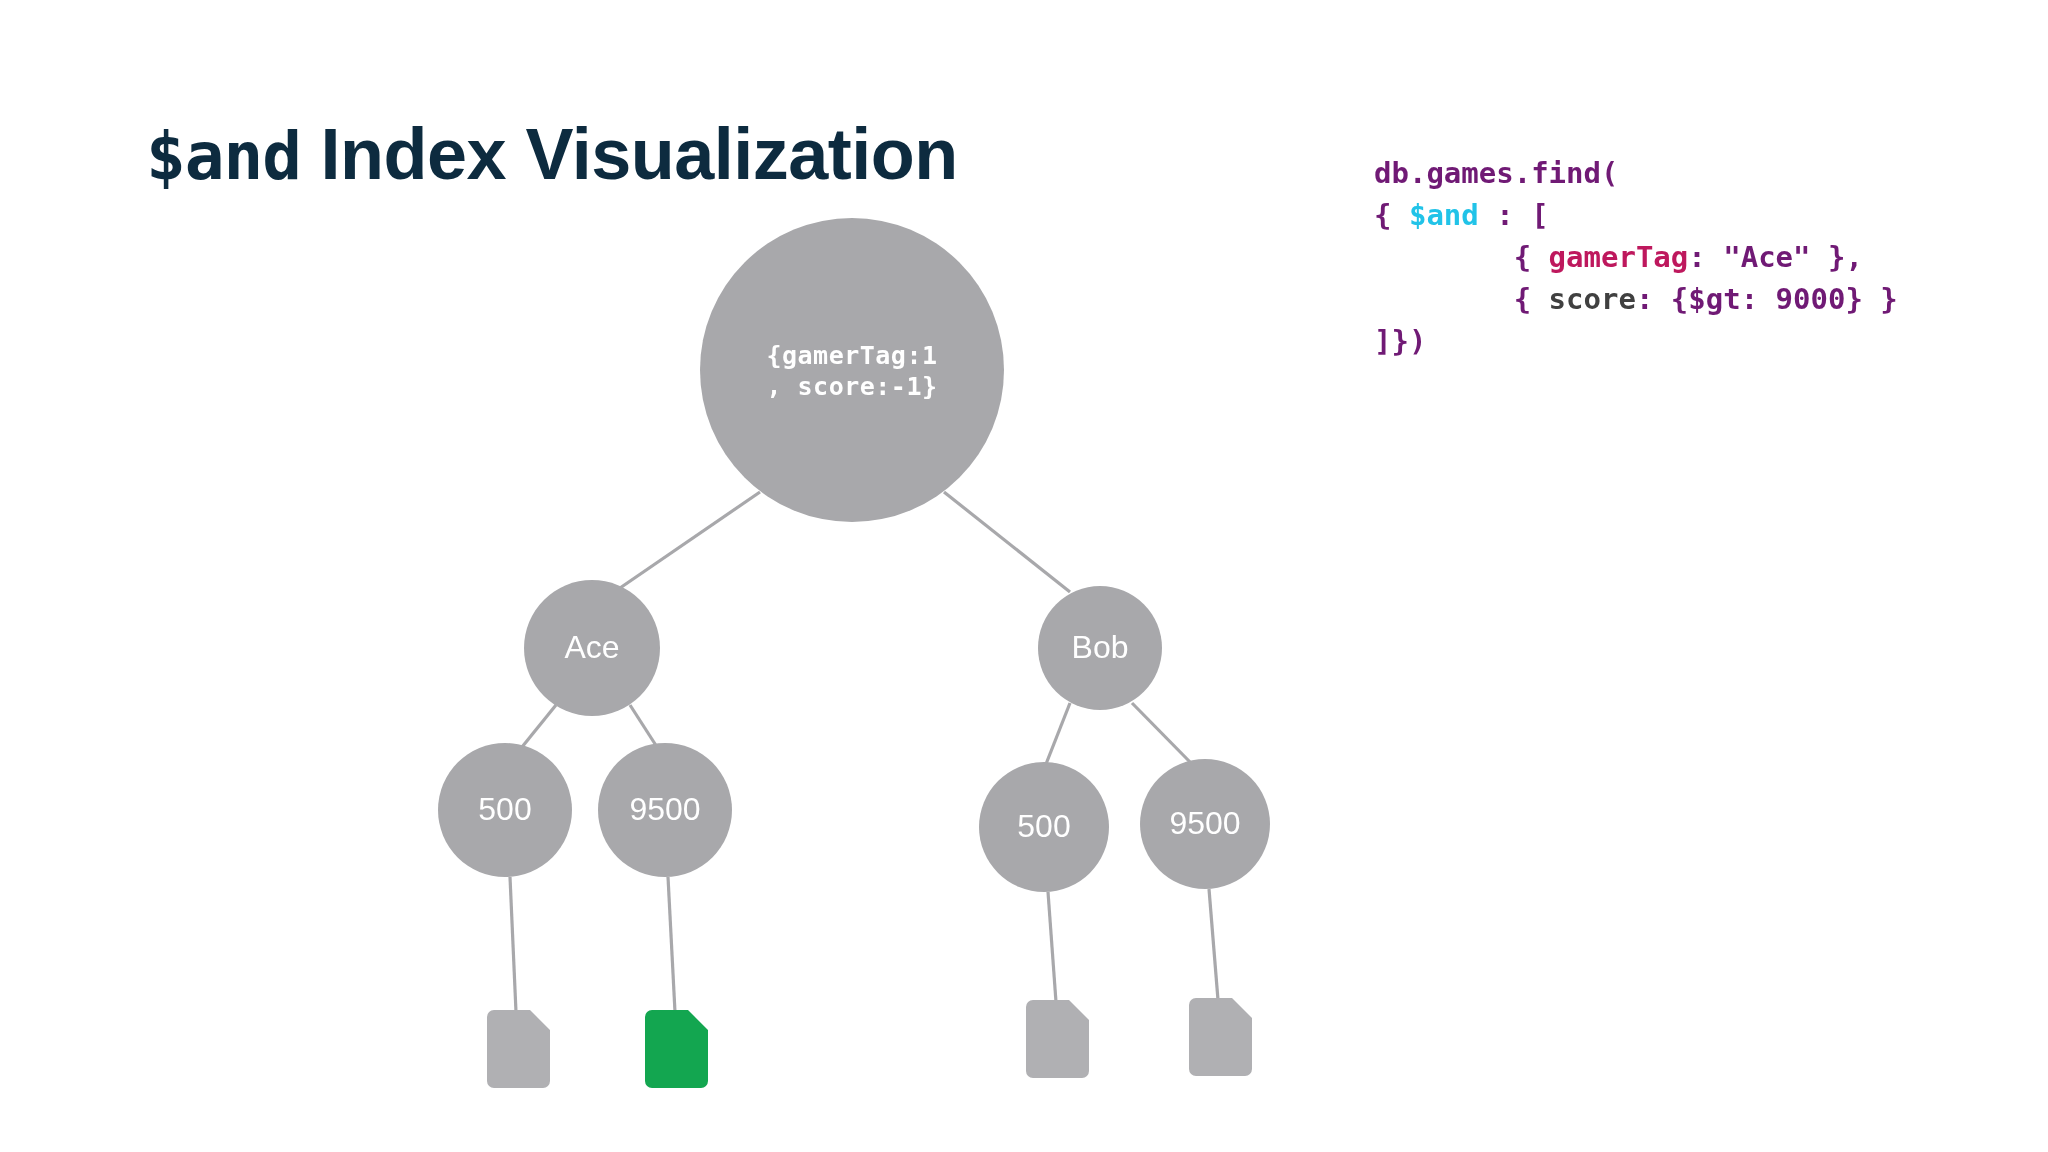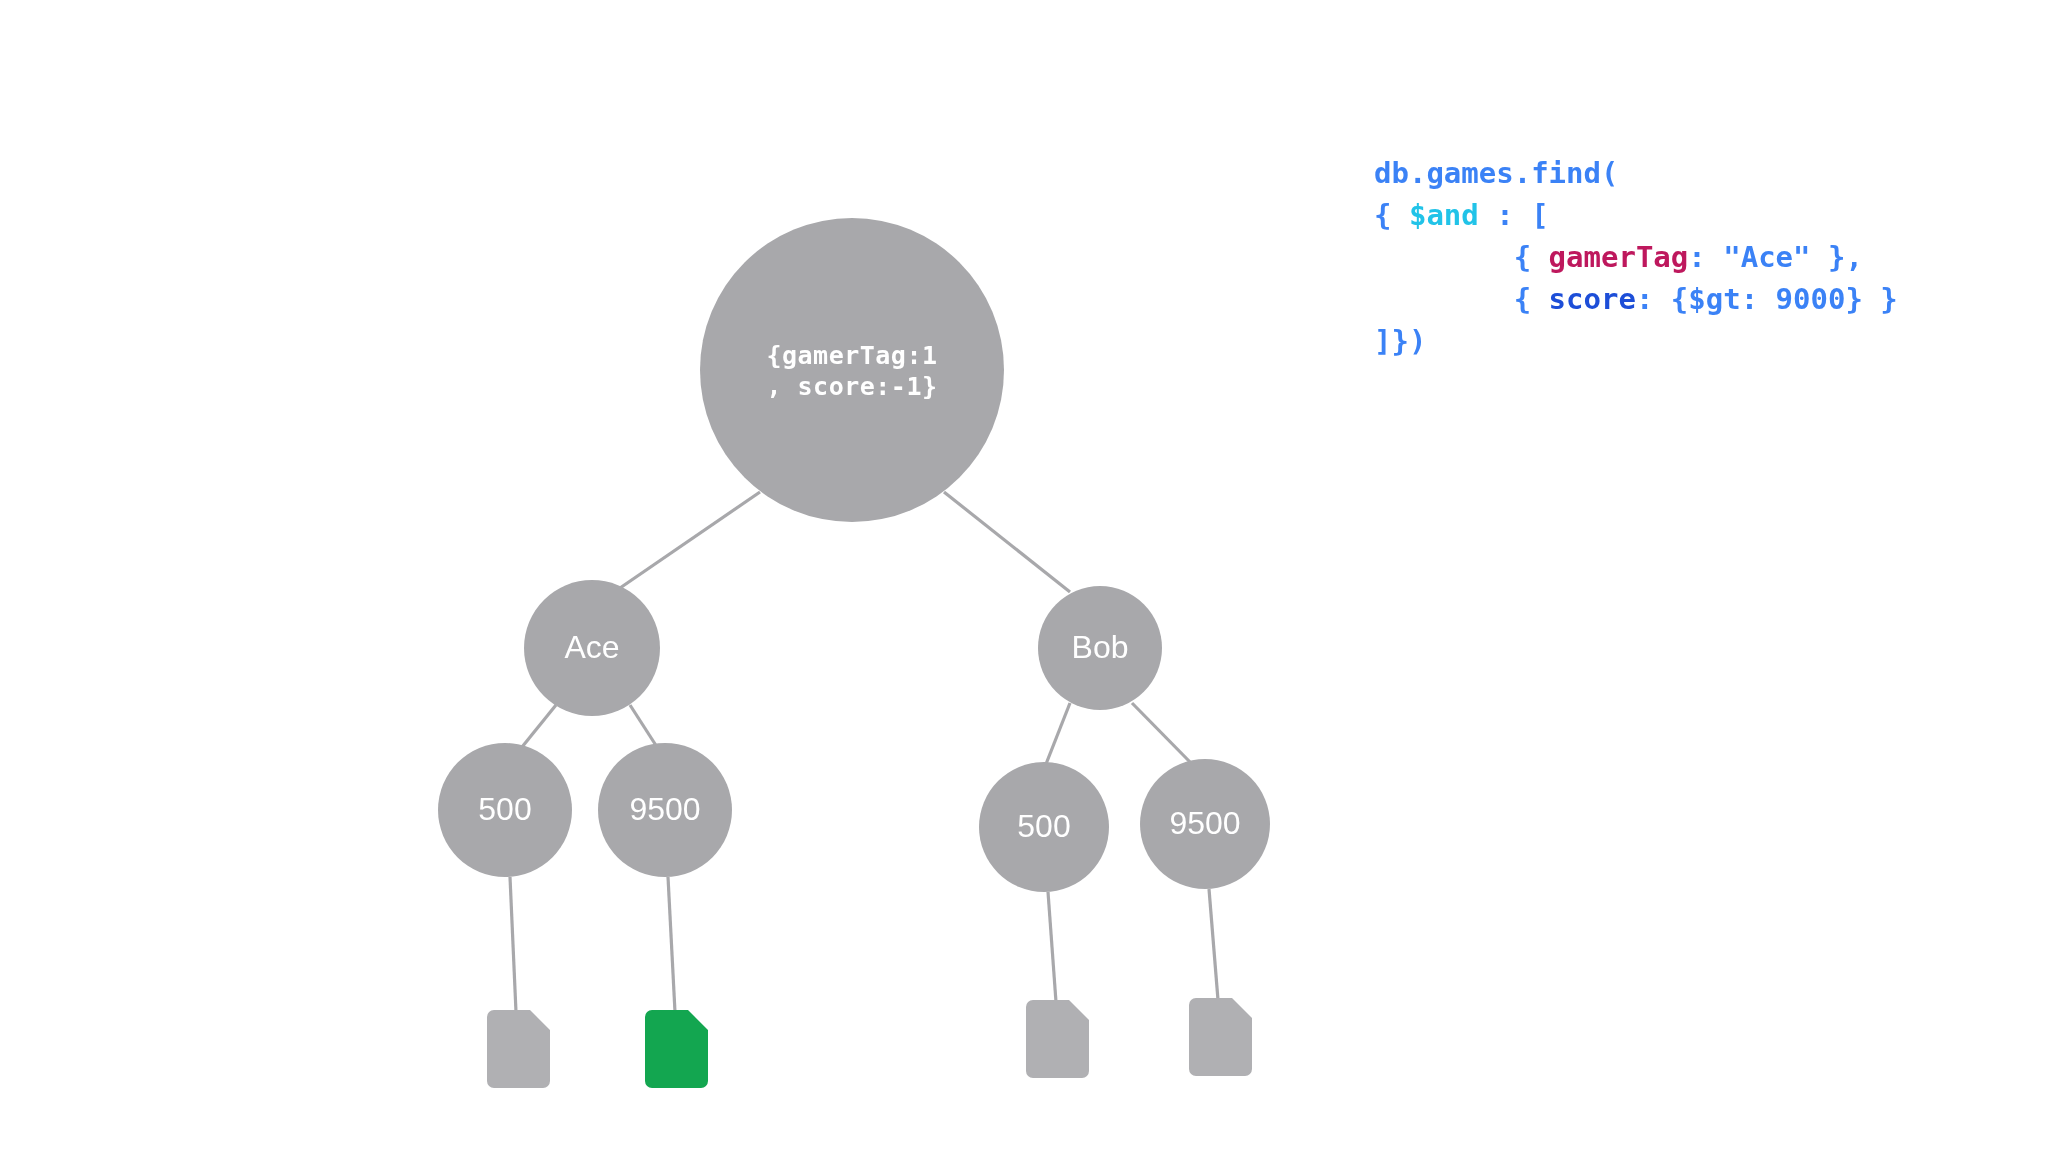--- a/index.html
+++ b/index.html
@@ -52,22 +52,22 @@
     font-family: "DejaVu Sans Mono", "Liberation Mono", monospace;
     font-size: 29px;
     line-height: 42px;
     font-weight: 700;
     color: #2b2b2b;
     white-space: pre;
   }
   .code-line { display: block; white-space: pre; }
   .tok-and    { color: #21c3e8; }
   .tok-field  { color: #be185d; }
-  .tok-score  { color: #1d4ed8; }
-  .tok-plain  { color: #3b82f6; margin-top: 44px; }
+  .tok-score  { color: #404040; }
+  .tok-plain  { color: #701a75; margin-top: 44px; }
 
   
   .tree-svg {
     position: absolute;
     left: 0;
     top: 0;
     width: 2048px;
     height: 1152px;
   }
   .node-circle { fill: #a8a8ab; }
@@ -86,20 +86,23 @@
     letter-spacing: 0.5px;
   }
   .doc-icon-gray  { fill: #b0b0b3; }
   .doc-icon-green { fill: #13a650; }
 </style>
 </head>
 <body>
 
 <div id="slide">
 
+  <div class="title">
+    <span class="mono-part">$and</span><span class="sans-part"> Index Visualization</span>
+  </div>
 
   <div class="code-panel">
     <span class="code-line"><span class="tok-plain">db.games.find(</span></span><span class="code-line"><span class="tok-plain">{ </span><span class="tok-and">$and</span><span class="tok-plain"> : [</span></span><span class="code-line"><span class="tok-plain">        { </span><span class="tok-field">gamerTag</span><span class="tok-plain">: "Ace" },</span></span><span class="code-line"><span class="tok-plain">        { </span><span class="tok-score">score</span><span class="tok-plain">: {$gt: 9000} }</span></span><span class="code-line"><span class="tok-plain">]})</span></span>
   </div>
 
   <svg class="tree-svg" viewBox="0 0 2048 1152">
 
     <line class="edge-line" x1="760" y1="492" x2="620" y2="588"></line>
     <line class="edge-line" x1="944" y1="492" x2="1070" y2="592"></line>
 

